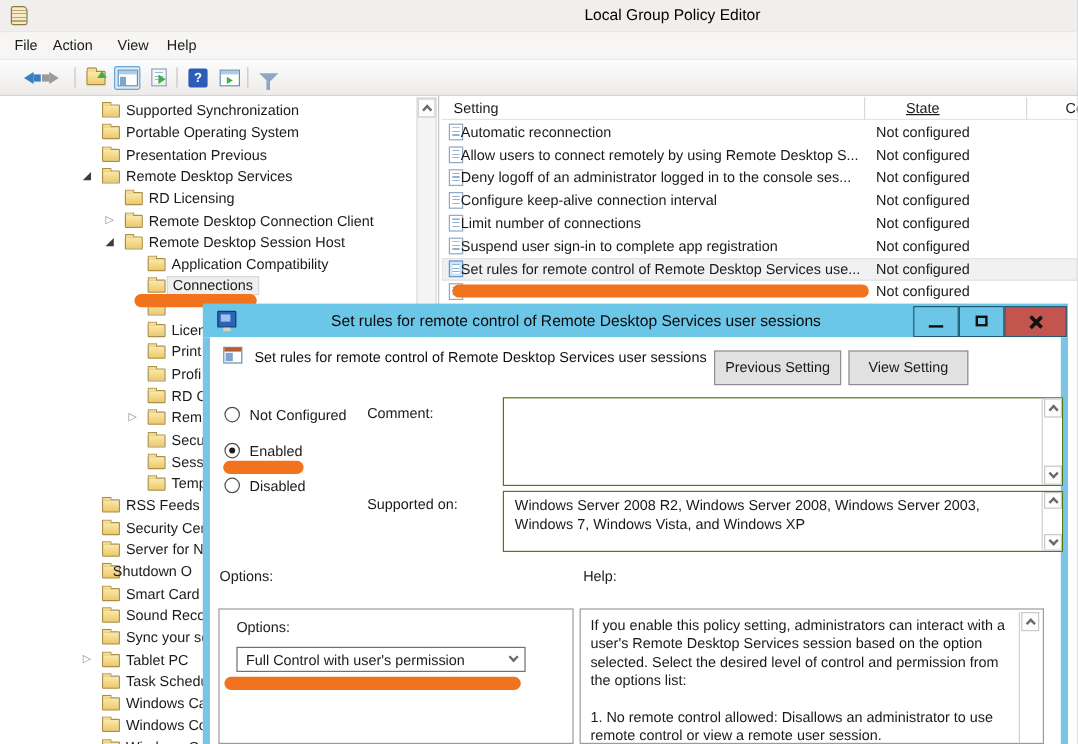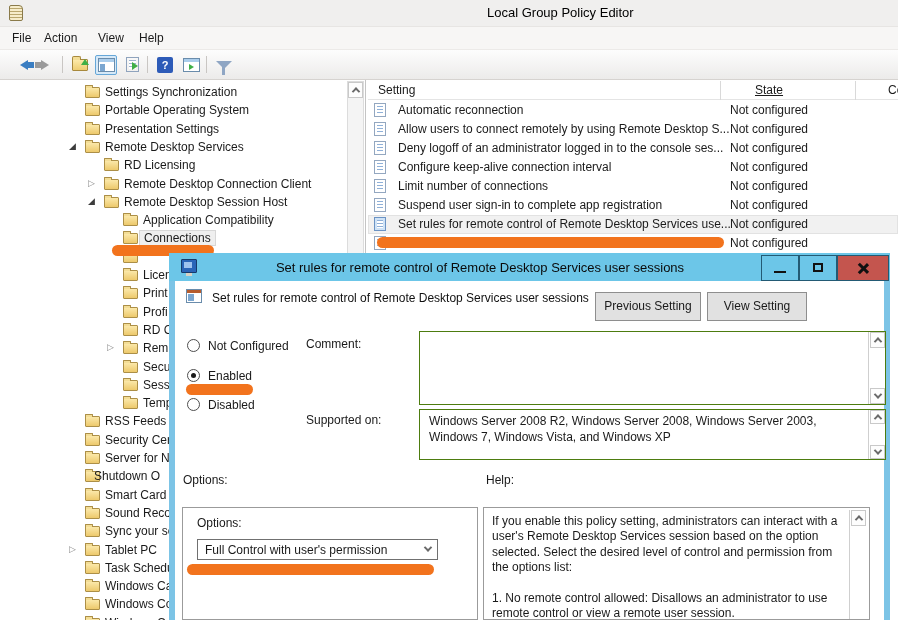--- a/index.html
+++ b/index.html
@@ -76,21 +76,21 @@
                  border-bottom:1px solid #e4e4e4; }
   .hcol { position:absolute; top:2px; color:#1a1a1a; white-space:nowrap; }
   .hsep { position:absolute; top:0; width:1px; height:19px; background:#d9d9d9; }
   .lrow { position:absolute; left:0; width:530px; height:19px; }
   .lrow.sel { background:#f1f1f1; box-shadow:inset 0 0 0 1px #e2e2e2; }
   .lico { position:absolute; left:6px; top:2px; width:12px; height:14px; background:#fff; border:1px solid #93a7c0;
           padding:2px 2px; }
   .lico i { display:block; width:100%; height:100%;
             background:repeating-linear-gradient(#8fb0d8 0 1px, #fff 1px 3px); }
   .lrow.sel .lico { background:#cfe3f7; border-color:#6b93c4; }
-  .lsetting { position:absolute; left:30px; top:2px; white-space:nowrap;text-align:center; }
+  .lsetting { position:absolute; left:16px; top:2px; white-space:nowrap;text-align:center; }
   .lstate { position:absolute; left:362px; top:2px; white-space:nowrap; }
 
   
   .obar { position:absolute; height:11px; border-radius:6px; z-index:5; }
   .obar.b1 { left:112px; top:245px; width:102px; }
   .obar.b2 { left:377px; top:237px; width:347px; }
   .obar.b3 { left:186px; top:384px; width:67px;  z-index:30; }
   .obar.b4 { left:187px; top:564px; width:247px; z-index:30; }
 
   
@@ -178,29 +178,29 @@
     </div>
     <div class="tsep" style="left: 206px;"></div>
     <div class="tbtn" style="left: 213px;">
       <span class="funnel"></span>
     </div>
   </div>
 
 <div class="tree-pane" id="tree">
     <div class="trow" style="top: 3px;">
       <span class="folder" style="left: 85px;"></span>
-      <span class="tlabel" style="left: 101px;">Settings Synchronization</span>
+      <span class="tlabel" style="left: 101px;">Supported Synchronization</span>
     </div>
     <div class="trow" style="top: 21.3px;">
       <span class="folder" style="left: 85px;"></span>
       <span class="tlabel" style="left: 101px;">Portable Operating System</span>
     </div>
     <div class="trow" style="top: 39.6px;">
       <span class="folder" style="left: 85px;"></span>
-      <span class="tlabel" style="left: 101px;">Presentation Settings</span>
+      <span class="tlabel" style="left: 101px;">Presentation Previous</span>
     </div>
     <div class="trow" style="top: 57.9px;">
       <span class="exp open" style="left: 69px;">◢</span>
       <span class="folder" style="left: 85px;"></span>
       <span class="tlabel" style="left: 101px;">Remote Desktop Services</span>
     </div>
     <div class="trow" style="top: 76.2px;">
       <span class="folder" style="left: 104px;"></span>
       <span class="tlabel" style="left: 120px;">RD Licensing</span>
     </div>

